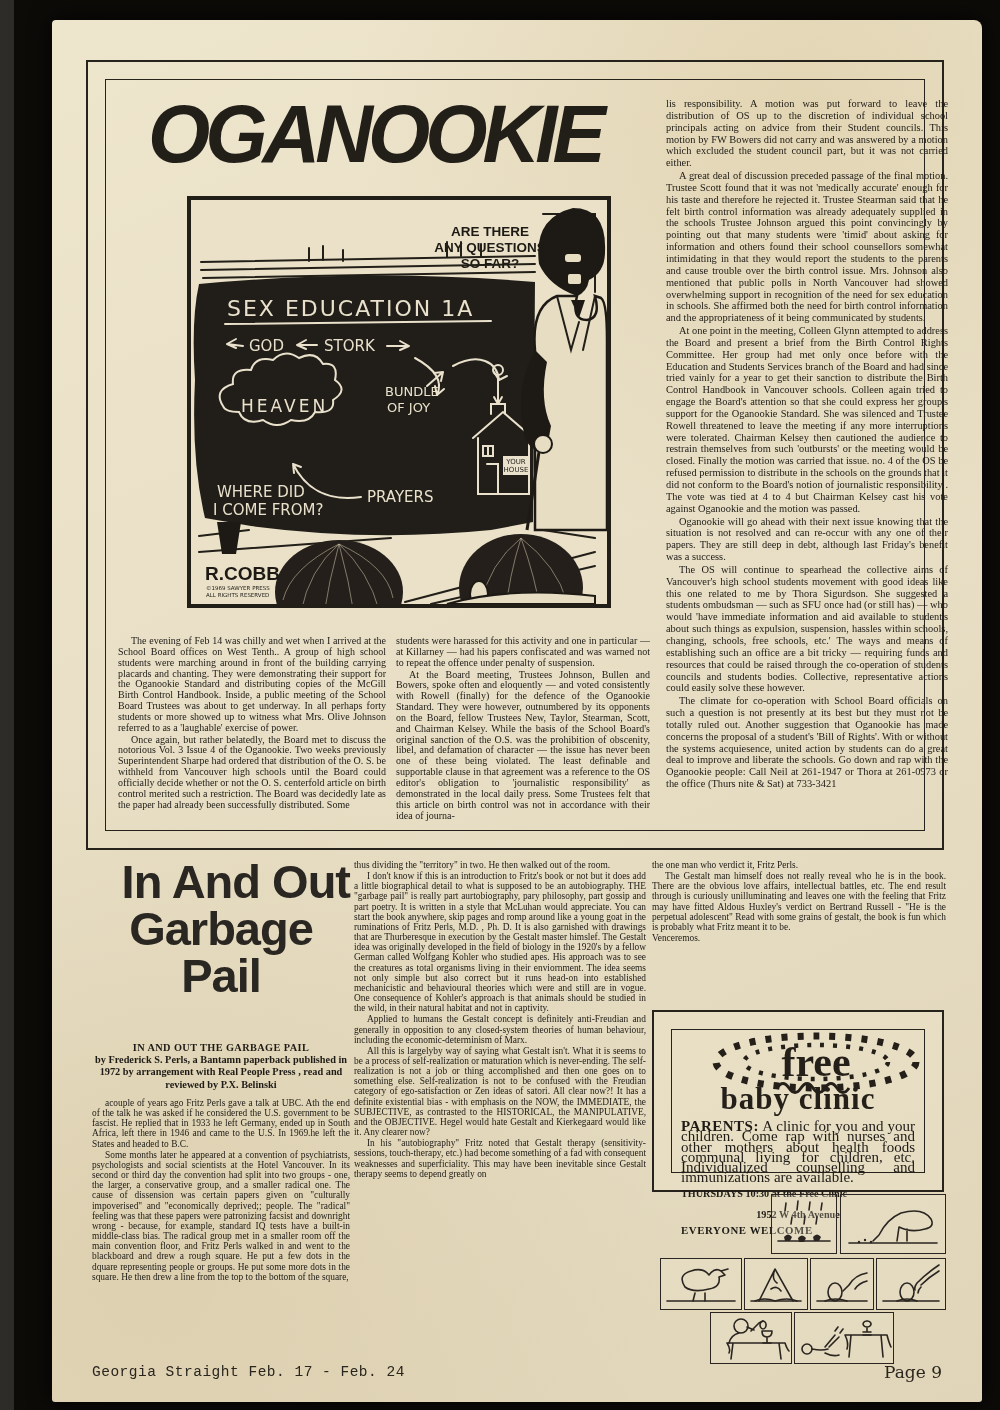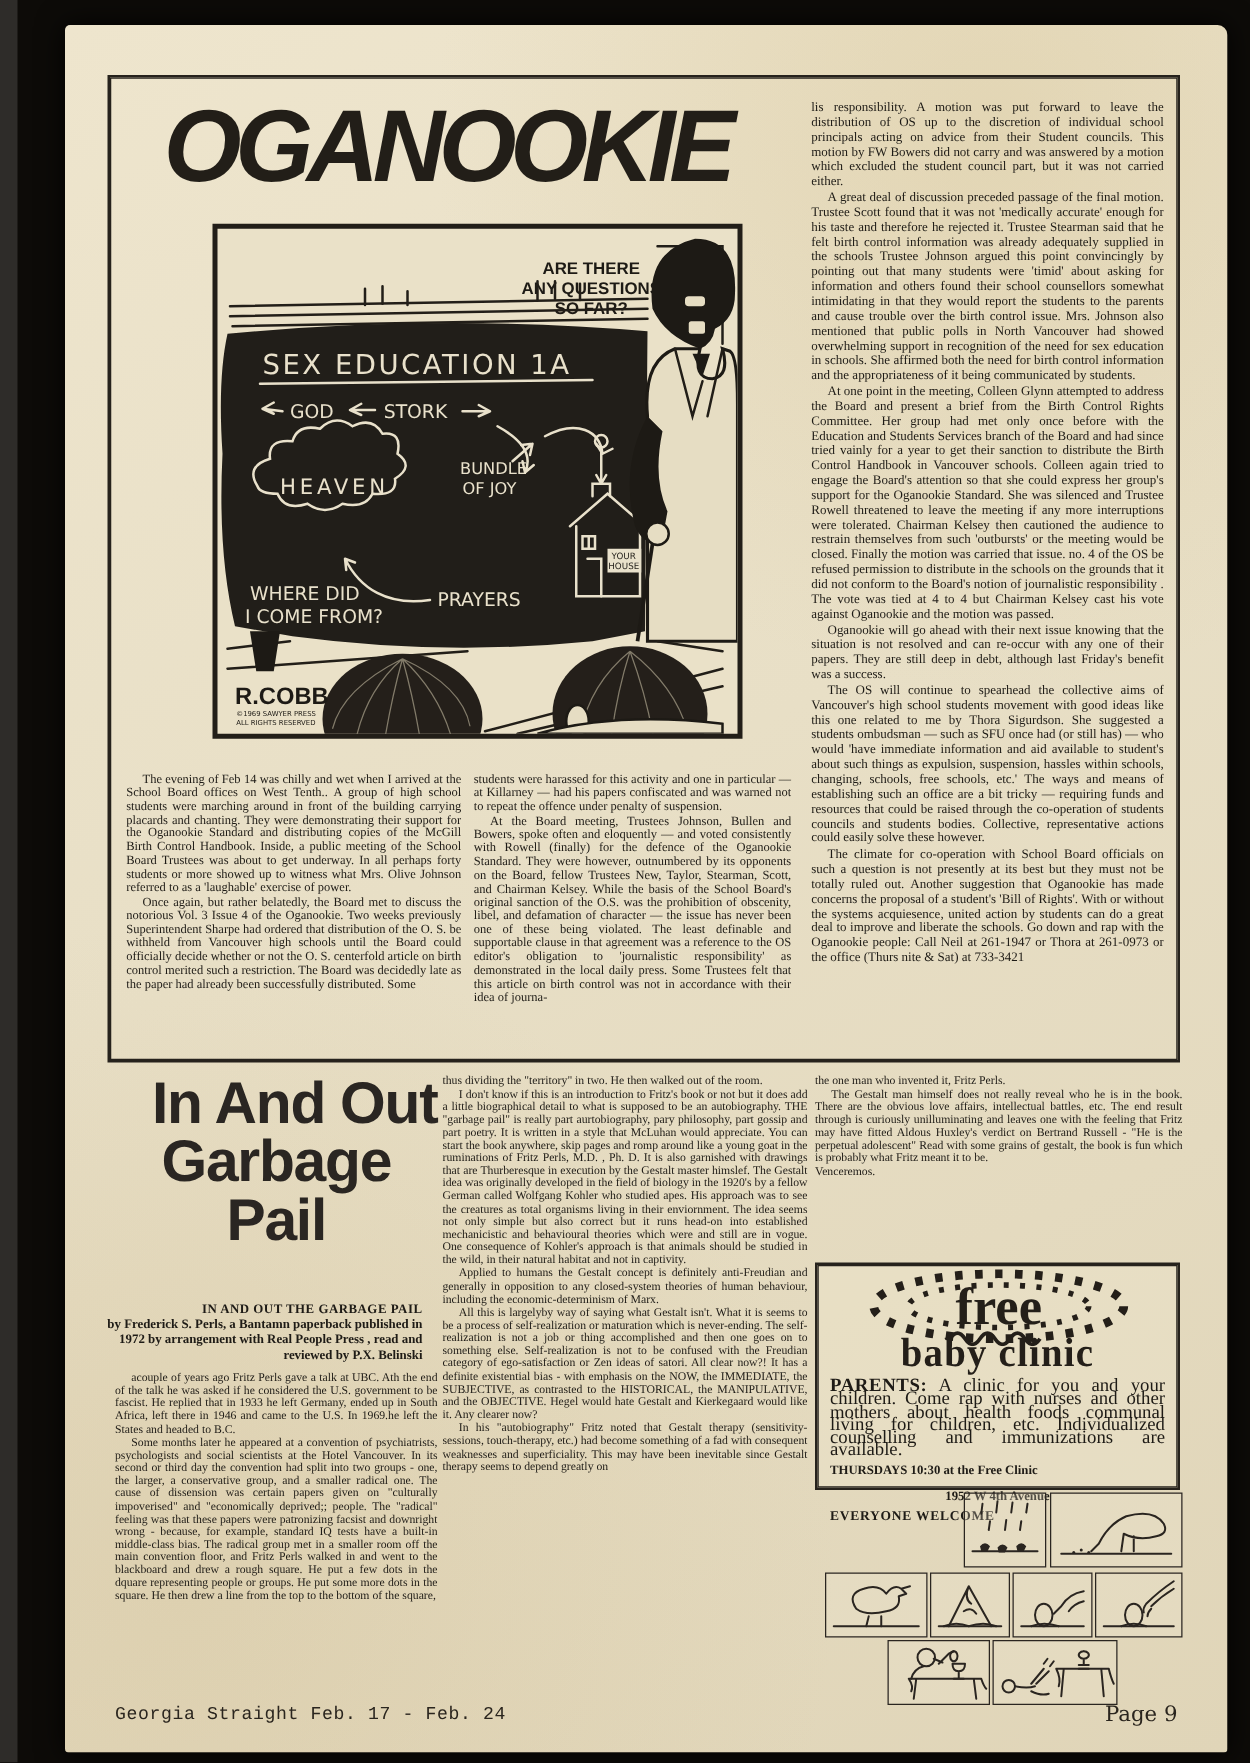--- a/index.html
+++ b/index.html
@@ -5,21 +5,21 @@
   html,body{margin:0;padding:0}
   body{width:1000px;height:1410px;background:#0d0b08;position:relative;overflow:hidden;
        font-family:"Liberation Serif",serif;color:#1e1b16}
   #backdrop-left{position:absolute;left:0;top:0;width:14px;height:1410px;background:#2e2c29}
   #paper{position:absolute;left:52px;top:20px;width:930px;height:1382px;
          background:
            radial-gradient(circle at 80% 6%, rgba(210,190,140,.35), rgba(0,0,0,0) 30%),
            radial-gradient(circle at 10% 90%, rgba(205,185,140,.3), rgba(0,0,0,0) 35%),
            linear-gradient(155deg,#eee5cd 0%,#e8dfc6 45%,#e0d5b8 100%);
          box-shadow:0 0 22px rgba(0,0,0,.9);border-radius:4px 8px 3px 3px}
-  .dbox{position:absolute;border:2.5px solid #26221c;padding:0;box-sizing:border-box}
+  .dbox{position:absolute;border:2.5px solid #26221c;padding:17px;box-sizing:border-box}
   .dbox-in{border:1px solid #26221c;width:100%;height:100%;box-sizing:border-box;position:relative}
   
   #oga-title{position:absolute;left:42px;top:8px;font-family:"Liberation Sans",sans-serif;
              font-weight:bold;font-style:italic;font-size:80px;letter-spacing:-5px;
              color:#221e18;transform:scaleY(1.02);white-space:nowrap}
   #cartoon{position:absolute;left:81px;top:116px;width:416px;height:404px;
            border:4px solid #221e18;background:#eae1c8;box-sizing:content-box}
   .ln{stroke:#221e18;stroke-width:2;fill:none;stroke-linecap:round}
   .chk{stroke:#e9e1cb;stroke-width:2;fill:none;stroke-linecap:round}
   .chktxt{fill:#e9e1cb;font-family:"DejaVu Sans",sans-serif}
@@ -27,22 +27,22 @@
   .artcol{position:absolute;text-align:justify;overflow:hidden}
   .artcol p{margin:0 0 1px 0;text-indent:13px}
   .artcol p.cont{text-indent:0}
   #oga-c1{left:12px;top:556px;width:268px;height:214px;font-size:10px;line-height:10.85px}
   #oga-c2{left:290px;top:556px;width:254px;height:214px;font-size:10px;line-height:10.85px}
   #oga-c3{left:560px;top:18px;width:282px;height:750px;font-size:10.4px;line-height:11.85px}
   
   .bigheadline{position:absolute;font-family:"Liberation Sans",sans-serif;font-weight:bold;
                color:#2a2622;letter-spacing:-1px;text-align:center}
   #gp-head{left:40px;top:838px;width:258px;font-size:47px;line-height:47px}
-  #gp-byline{position:absolute;left:28px;top:1022px;width:258px;font-weight:bold;
-             font-size:10.3px;line-height:12.2px;text-align:right}
+  #gp-byline{position:absolute;left:40px;top:1022px;width:258px;font-weight:bold;
+             font-size:10.3px;line-height:12.2px;text-align:center}
   #gp-byline .bl-title{display:block;letter-spacing:.4px}
   .botcol{font-size:9.4px;line-height:10.15px}
   #gp-c1{left:40px;top:1078px;width:258px;height:252px}
   #gp-c2{left:302px;top:840px;width:292px;height:506px}
   #gp-c3{left:600px;top:840px;width:294px;height:146px}
   
   #ad-box{left:600px;top:990px;width:292px;height:182px;background:rgba(238,230,206,.4)}
   #ad-inner{padding:2px 9px 0 9px;box-sizing:border-box}
   #ad-baby{font-family:"Liberation Serif",serif;font-weight:bold;font-size:31px;
            letter-spacing:1px;text-align:center;margin-top:-13px;color:#241f19;
@@ -182,21 +182,21 @@
     <p>Some months later he appeared at a convention of psychiatrists, psychologists and social scientists at the Hotel Vancouver. In its second or third day the convention had split into two groups - one, the larger, a conservative group, and a smaller radical one. The cause of dissension was certain papers given on "culturally impoverised" and "economically deprived;; people. The "radical" feeling was that these papers were patronizing facsist and downright wrong - because, for example, standard IQ tests have a built-in middle-class bias. The radical group met in a smaller room off the main convention floor, and Fritz Perls walked in and went to the blackboard and drew a rough square. He put a few dots in the dquare representing people or groups. He put some more dots in the square. He then drew a line from the top to the bottom of the square,</p>
   </div>
   <div id="gp-c2" class="artcol botcol">
     <p class="cont">thus dividing the "territory" in two. He then walked out of the room.</p>
     <p>I don't know if this is an introduction to Fritz's book or not but it does add a little biographical detail to what is supposed to be an autobiography. THE "garbage pail" is really part aurtobiography, pary philosophy, part gossip and part poetry. It is written in a style that McLuhan would appreciate. You can start the book anywhere, skip pages and romp around like a young goat in the ruminations of Fritz Perls, M.D. , Ph. D. It is also garnished with drawings that are Thurberesque in execution by the Gestalt master himslef. The Gestalt idea was originally developed in the field of biology in the 1920's by a fellow German called Wolfgang Kohler who studied apes. His approach was to see the creatures as total organisms living in their enviornment. The idea seems not only simple but also correct but it runs head-on into established mechanicistic and behavioural theories which were and still are in vogue. One consequence of Kohler's approach is that animals should be studied in the wild, in their natural habitat and not in captivity.</p>
     <p>Applied to humans the Gestalt concept is definitely anti-Freudian and generally in opposition to any closed-system theories of human behaviour, including the economic-determinism of Marx.</p>
     <p>All this is largelyby way of saying what Gestalt isn't. What it is seems to be a process of self-realization or maturation which is never-ending. The self-realization is not a job or thing accomplished and then one goes on to something else. Self-realization is not to be confused with the Freudian category of ego-satisfaction or Zen ideas of satori. All clear now?!  It has a definite existential bias - with emphasis on the NOW, the IMMEDIATE, the SUBJECTIVE, as contrasted to the HISTORICAL, the MANIPULATIVE, and the OBJECTIVE. Hegel would hate Gestalt and Kierkegaard would like it. Any clearer now?</p>
     <p>In his "autobiography" Fritz noted that Gestalt therapy (sensitivity-sessions, touch-therapy, etc.) had become something of a fad with consequent weaknesses and superficiality. This may have been inevitable since Gestalt therapy seems to depend greatly on</p>
   </div>
   <div id="gp-c3" class="artcol botcol">
-    <p class="cont">the one man who invented it, Fritz Perls.</p>
+    <p class="cont">the one man who verdict it, Fritz Perls.</p>
     <p>The Gestalt man himself does not really reveal who he is in the book. There are the obvious love affairs, intellectual battles, etc. The end result through is curiously unilluminating and leaves one with the feeling that Fritz may have fitted Aldous Huxley's verdict on Bertrand Russell - "He is the perpetual adolescent" Read with some grains of gestalt, the book is fun which is probably what Fritz meant it to be.</p>
     <p class="cont">Venceremos.</p>
   </div>
 
   <div id="ad-box" class="dbox">
     <div class="dbox-in">
       <div id="ad-inner">
         <svg viewBox="0 0 270 62" style="width:270px;height:62px;display:block;margin:0 auto">
           <ellipse cx="135" cy="30" rx="100" ry="26" fill="none" stroke="#241f19" stroke-width="7" stroke-dasharray="6 10"></ellipse>
           <ellipse cx="135" cy="30" rx="72" ry="17" fill="none" stroke="#241f19" stroke-width="4.5" stroke-dasharray="4 9"></ellipse>

